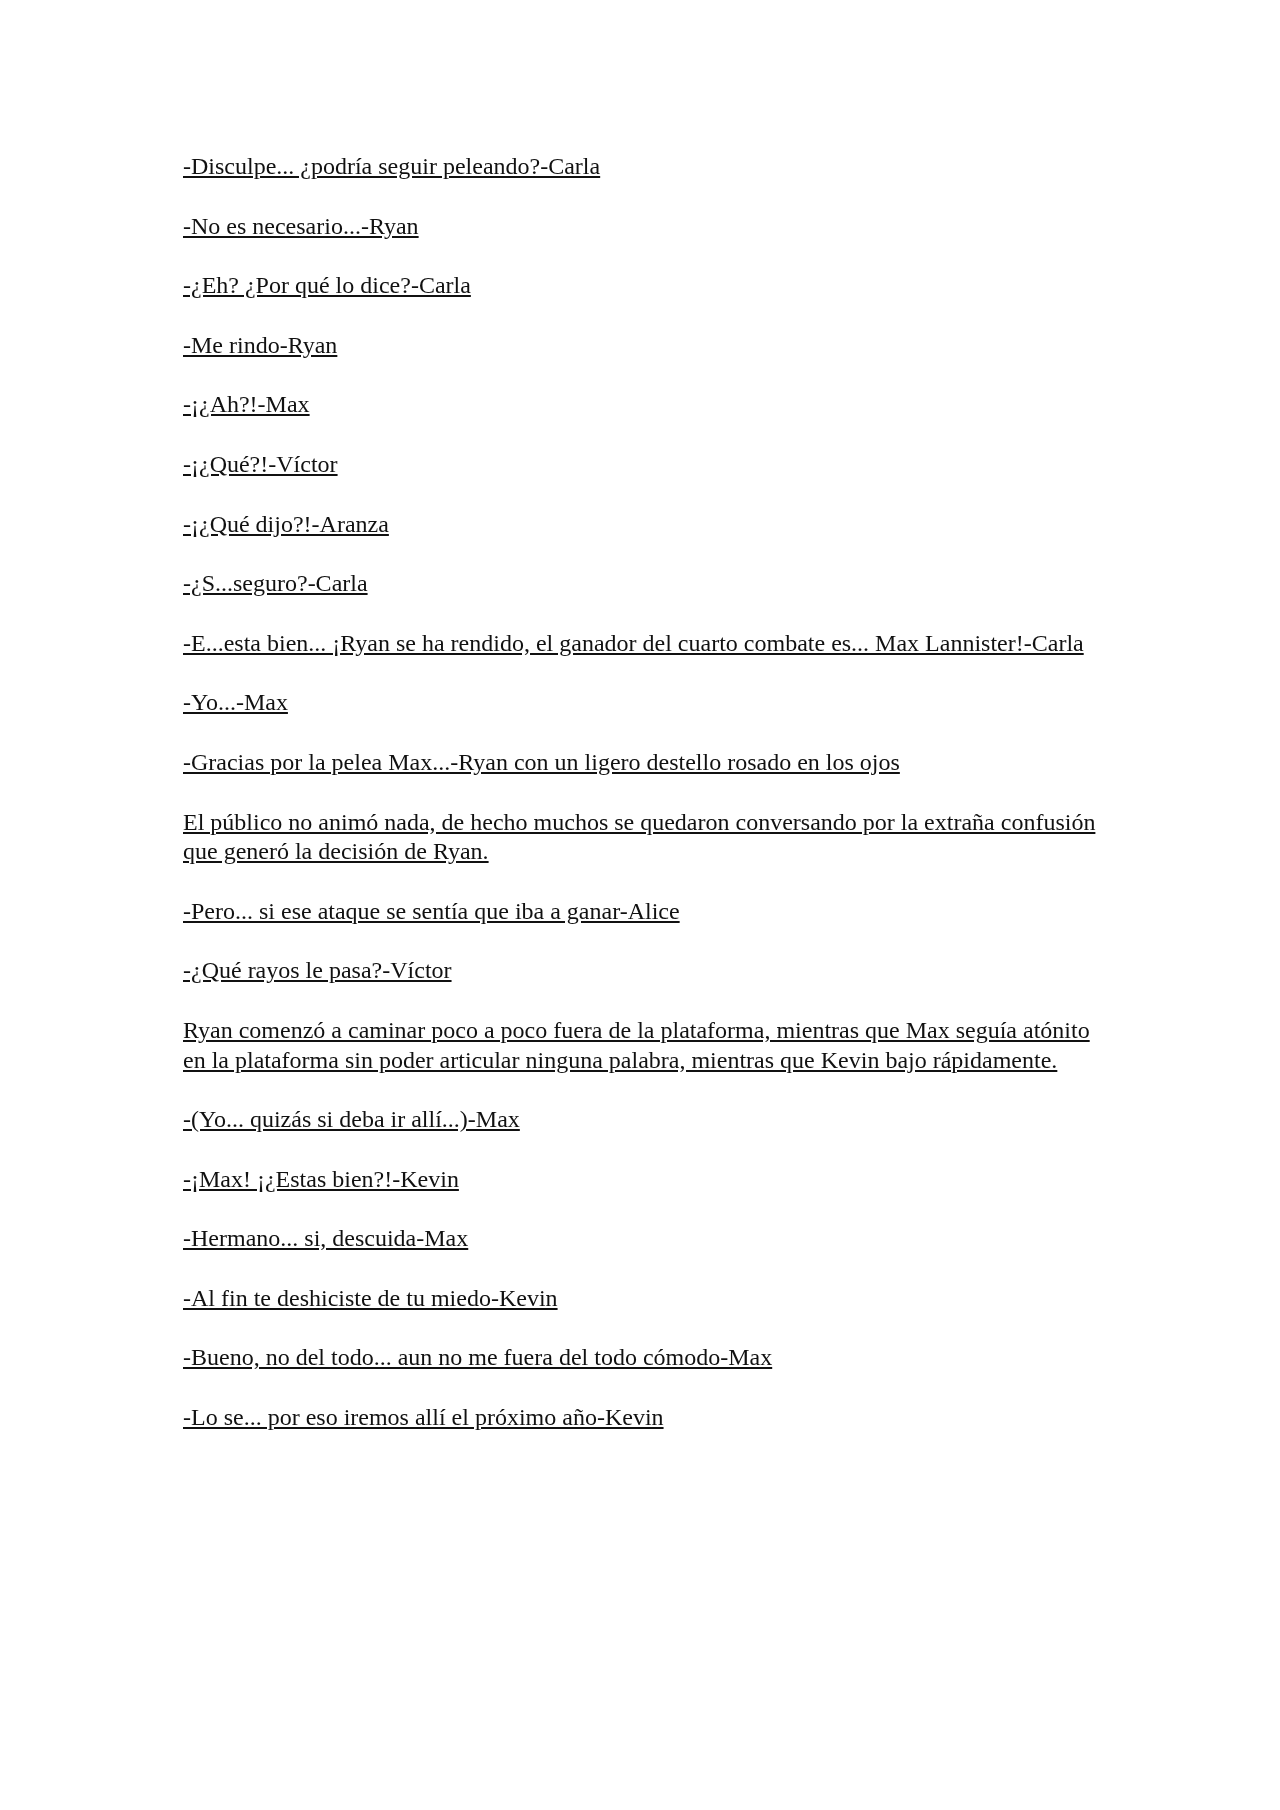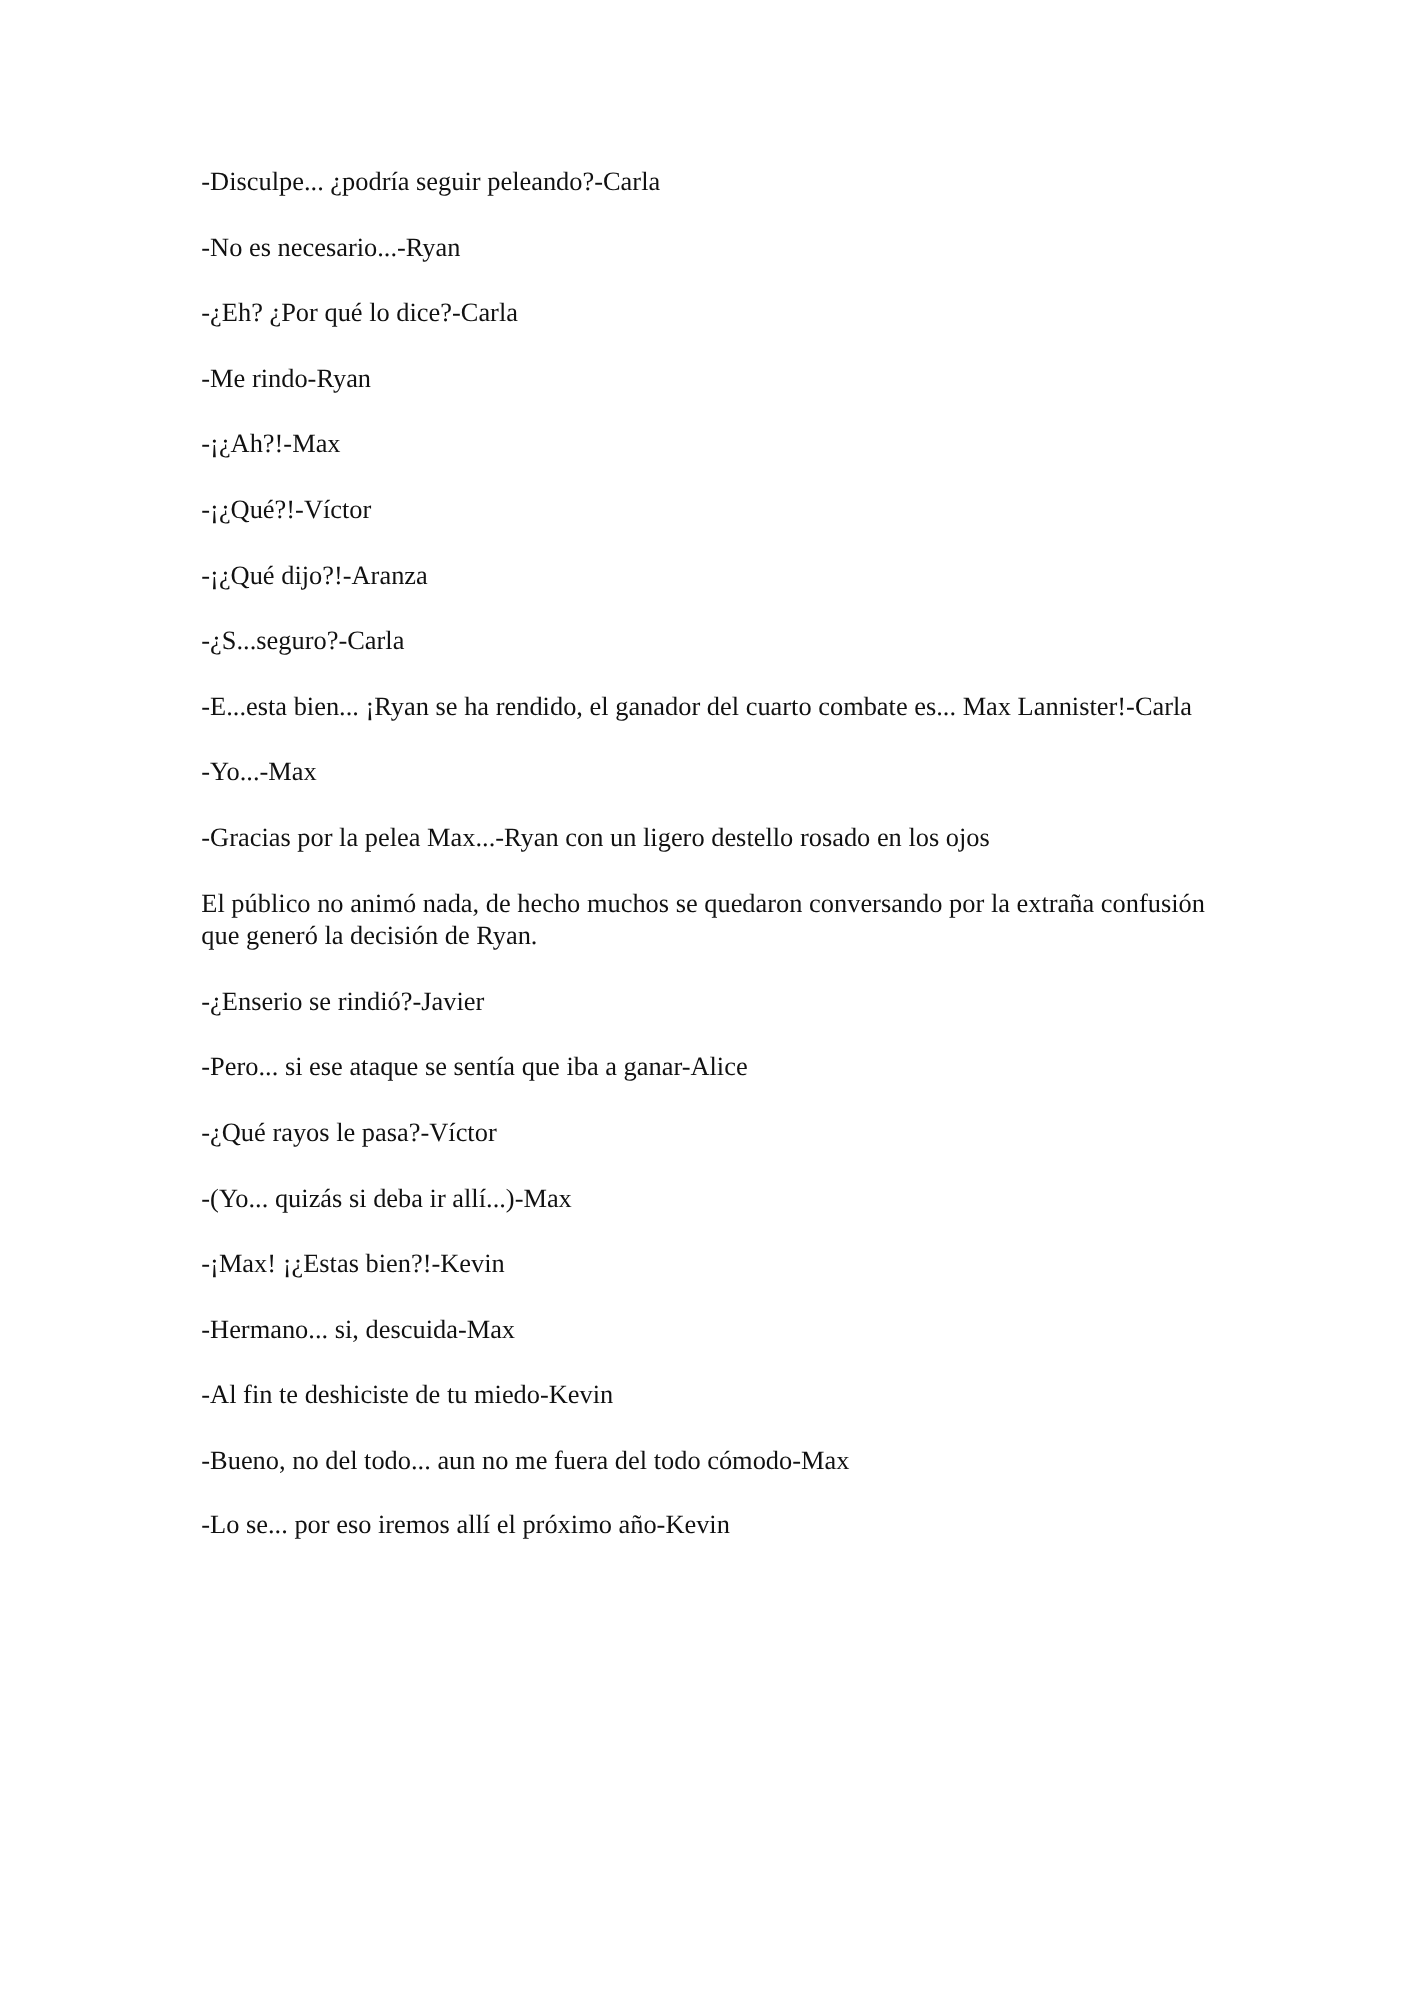--- a/index.html
+++ b/index.html
@@ -20,40 +20,41 @@
       width: 920px;
       font-family: "Liberation Serif", "DejaVu Serif", serif;
       font-size: 24px;
       line-height: 29.6px;
       color: #111111;
     }
     .para {
       margin: 0 0 30px 0;
       padding: 0;
       white-space: normal;
+      text-decoration: underline;
     }
   </style>
 </head>
 <body>
 
 <div class="page">
   <p class="para">-Disculpe... ¿podría seguir peleando?-Carla</p>
   <p class="para">-No es necesario...-Ryan</p>
   <p class="para">-¿Eh? ¿Por qué lo dice?-Carla</p>
   <p class="para">-Me rindo-Ryan</p>
   <p class="para">-¡¿Ah?!-Max</p>
   <p class="para">-¡¿Qué?!-Víctor</p>
   <p class="para">-¡¿Qué dijo?!-Aranza</p>
   <p class="para">-¿S...seguro?-Carla</p>
   <p class="para">-E...esta bien... ¡Ryan se ha rendido, el ganador del cuarto combate es... Max Lannister!-Carla</p>
   <p class="para">-Yo...-Max</p>
   <p class="para">-Gracias por la pelea Max...-Ryan con un ligero destello rosado en los ojos</p>
   <p class="para">El público no animó nada, de hecho muchos se quedaron conversando por la extraña confusión que generó la decisión de Ryan.</p>
-  <p class="para">-¿Enserio se rindió?-Javier</p>
   <p class="para">-Pero... si ese ataque se sentía que iba a ganar-Alice</p>
   <p class="para">-¿Qué rayos le pasa?-Víctor</p>
+  <p class="para">Ryan comenzó a caminar poco a poco fuera de la plataforma, mientras que Max seguía atónito en la plataforma sin poder articular ninguna palabra, mientras que Kevin bajo rápidamente.</p>
   <p class="para">-(Yo... quizás si deba ir allí...)-Max</p>
   <p class="para">-¡Max! ¡¿Estas bien?!-Kevin</p>
   <p class="para">-Hermano... si, descuida-Max</p>
   <p class="para">-Al fin te deshiciste de tu miedo-Kevin</p>
   <p class="para">-Bueno, no del todo... aun no me fuera del todo cómodo-Max</p>
   <p class="para">-Lo se... por eso iremos allí el próximo año-Kevin</p>
 </div>
 
 </body></html>

